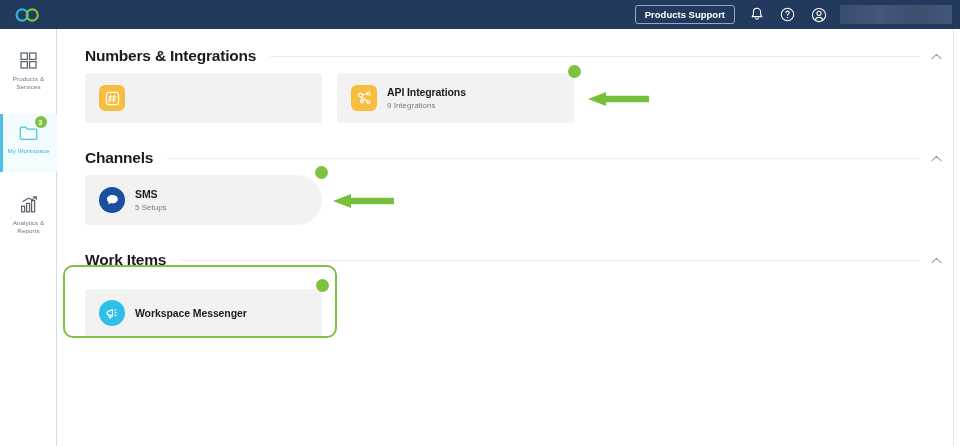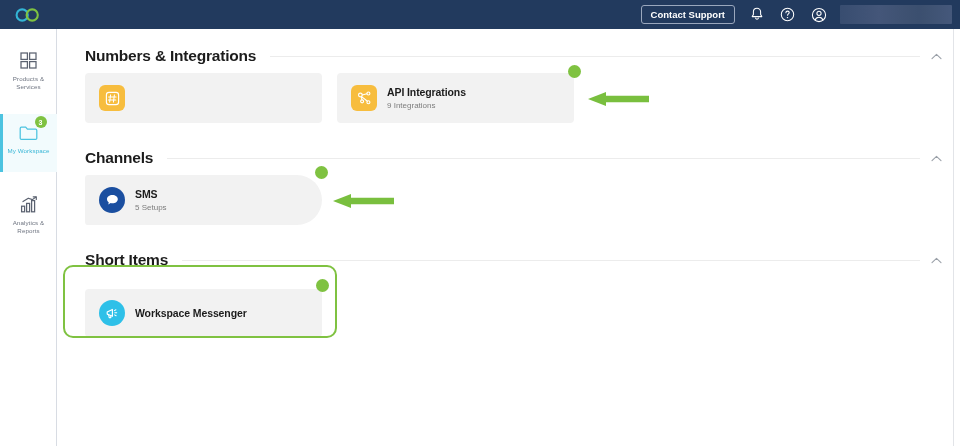--- a/index.html
+++ b/index.html
@@ -274,21 +274,21 @@
 
   <div class="topbar">
     <div class="brand-logo">
       <svg width="30" height="16" viewBox="0 0 30 16">
         <circle cx="9.2" cy="8" r="5.6" fill="none" stroke="#33b5d6" stroke-width="2.1"></circle>
         <circle cx="19.2" cy="8" r="5.6" fill="none" stroke="#7fc241" stroke-width="2.1"></circle>
       </svg>
     </div>
 
     <div class="topbar-right">
-      <button class="support-btn">Contact Support</button>
+      <button class="support-btn">Products Support</button>
 
       <span class="topbar-icon">
         <svg width="14" height="15" viewBox="0 0 14 15">
           <path d="M7 1.2c-2.1 0-3.6 1.6-3.6 3.6v2.6L2.2 9.6h9.6L10.6 7.4V4.8c0-2-1.5-3.6-3.6-3.6z" fill="none" stroke="#ffffff" stroke-width="1.05" stroke-linejoin="round"></path>
           <path d="M5.6 11.1a1.45 1.45 0 0 0 2.8 0" fill="none" stroke="#ffffff" stroke-width="1.05" stroke-linecap="round"></path>
         </svg>
       </span>
 
       <span class="topbar-icon">
         <svg width="15" height="15" viewBox="0 0 15 15">
@@ -435,21 +435,21 @@
             <path d="M1 10 L19 3 L19 17 Z" fill="#79bf3e"></path>
           </svg>
         </span>
       </div>
     </div>
 
     <div class="spacer-18"></div>
 
     <div class="section">
       <div class="section-head">
-        <span class="section-title">Short Items</span>
+        <span class="section-title">Work Items</span>
         <span class="section-rule"></span>
         <span class="chev">
           <svg width="11" height="7" viewBox="0 0 11 7">
               <path d="M1 5.6 L5.5 1.4 L10 5.6" fill="none" stroke="#9aa0a8" stroke-width="1.1" stroke-linecap="round" stroke-linejoin="round"></path>
             </svg>
         </span>
       </div>
 
       <div class="cards-row" style="padding-top:12px;">
         <div class="card" style="height:48px;">

